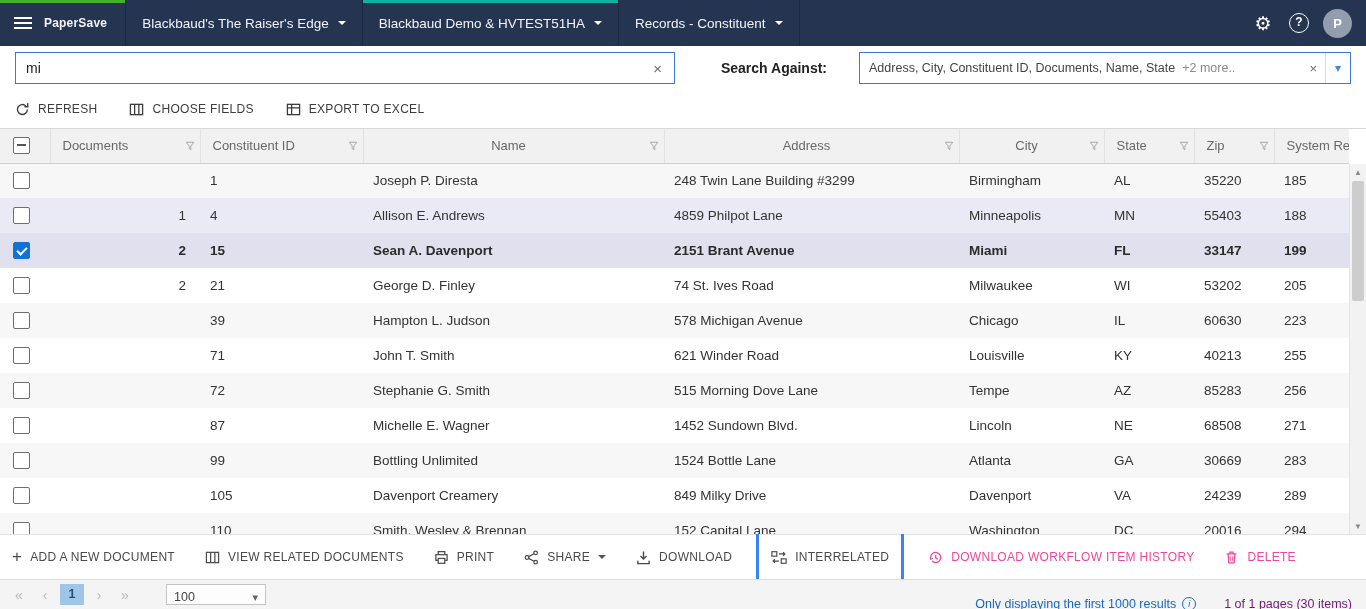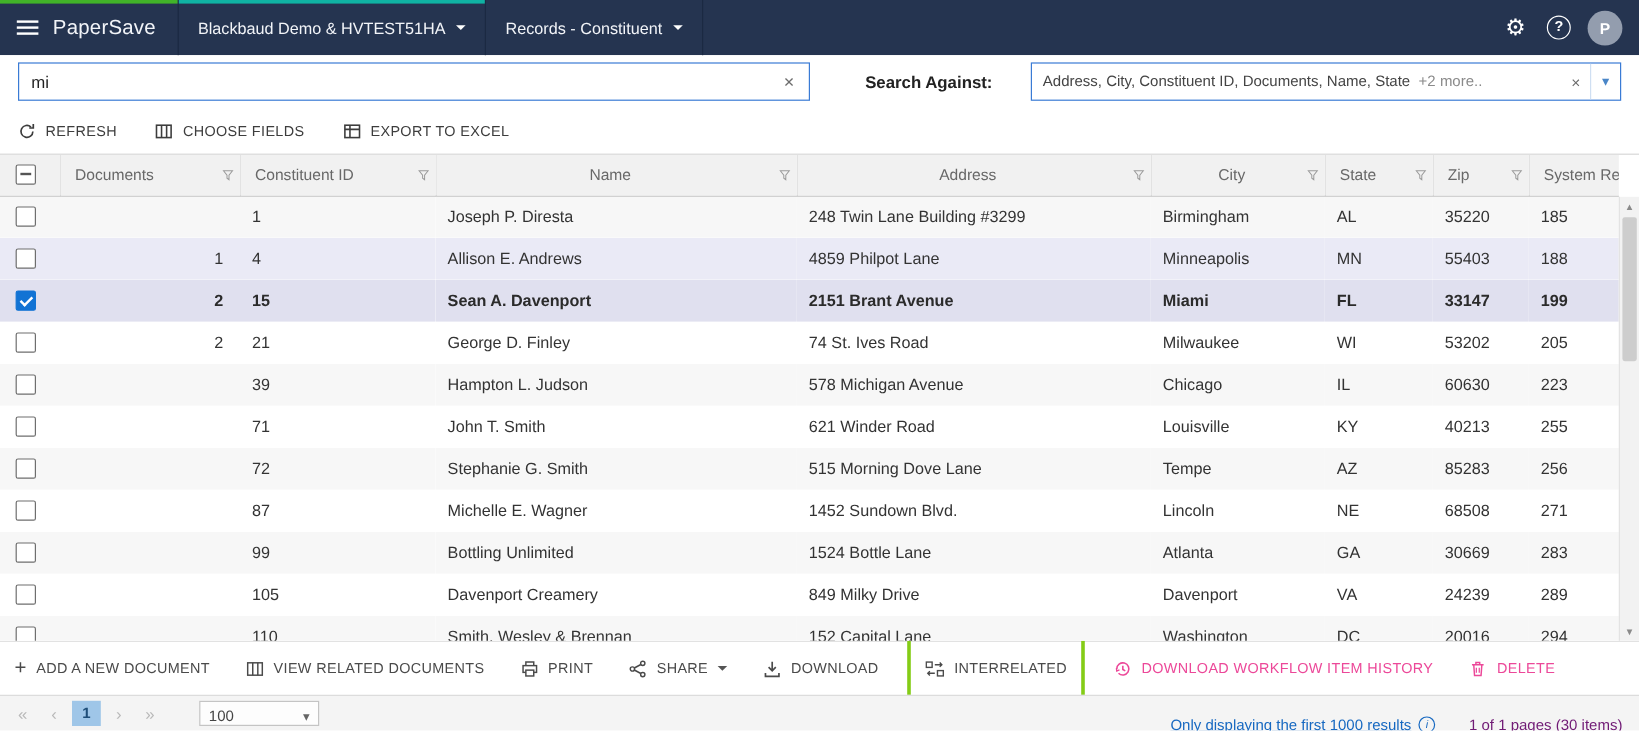--- a/index.html
+++ b/index.html
@@ -11,21 +11,21 @@
 
   
   .topbar { height: 46px; flex: 0 0 46px; background: #253450; display: flex; align-items: stretch; color: #f2f4f8; }
   .seg { display: flex; align-items: center; padding: 0 16px; position: relative; border-right: 1px solid #1b2942; font-size: 13.5px; }
   .seg.brand-seg { padding: 0 18px 0 14px; }
   .seg .strip { position: absolute; top: 0; left: 0; right: 0; height: 3px; }
   .strip.green { background: #41b329; }
   .strip.teal { background: #10b2a3; }
   .hamburger { display: inline-flex; flex-direction: column; gap: 3px; margin-right: 12px; cursor: pointer; }
   .hamburger i { display: block; width: 18px; height: 2px; background: #fff; }
-  .brand { font-size: 17px; font-weight: normal; letter-spacing: .2px; }
+  .brand { font-size: 12px; font-weight: bold; letter-spacing: .2px; }
   .chev { width: 0; height: 0; border: 4px solid transparent; border-top-color: #fff; margin-left: 9px; margin-top: 4px; }
   .topbar .spacer { flex: 1; }
   .icon-btn { display: flex; align-items: center; justify-content: center; width: 36px; cursor: pointer; font-size: 19px; color: #fff; }
   .icon-btn.help { font-size: 12px; }
   .icon-btn.help .q { width: 20px; height: 20px; border: 1.5px solid #fff; border-radius: 50%; line-height: 17px; text-align: center; font-weight: bold; }
   .avatar { width: 29px; height: 29px; border-radius: 50%; background: #939dae; color: #fff; font-size: 13px; font-weight: bold; display: flex; align-items: center; justify-content: center; align-self: center; margin: 0 14px 0 6px; cursor: pointer; }
 
   
   .search-row { height: 44px; flex: 0 0 44px; display: flex; align-items: center; padding: 0 15px; background: #fff; }
   .search-box { width: 660px; height: 32px; border: 1px solid #3a7bd5; display: flex; align-items: center; background: #fff; }
@@ -65,21 +65,21 @@
   .sb-arrow { height: 17px; line-height: 17px; font-size: 8px; color: #8a8a8a; text-align: center; cursor: pointer; }
   .sb-arrow.down { position: absolute; bottom: 0; left: 0; right: 0; }
   .sb-thumb { position: absolute; top: 17px; left: 2px; width: 12px; height: 120px; background: #cdcdcd; border-radius: 2px; cursor: grab; }
 
   
   .action-bar { height: 45px; flex: 0 0 45px; border-top: 1px solid #e2e2e2; display: flex; align-items: center; padding: 0 12px; gap: 30px; background: #fff; }
   .action { display: inline-flex; align-items: center; gap: 8px; font-size: 12px; color: #4a4a4a; letter-spacing: .3px; white-space: nowrap; }
   .action.disabled { color: #ec4899; cursor: default; justify-content: flex-end; }
   .action .plus { font-size: 17px; line-height: 14px; font-weight: normal; }
   .action .dd-caret { width: 0; height: 0; border: 4px solid transparent; border-top-color: #555; margin-top: 4px; }
-  .annotation-box { border: 3px solid #84cc16; padding: 20px 12px; display: flex; align-items: center; margin: 0 -6px; }
+  .annotation-box { border: 3px solid #3b82f6; padding: 20px 12px; display: flex; align-items: center; margin: 0 -6px; }
   .action svg { display: block; }
 
   
   .pager { height: 30px; flex: 0 0 30px; background: #f4f4f4; border-top: 1px solid #dcdcdc; display: flex; align-items: center; padding: 0 14px 0 6px; font-size: 12.5px; color: #666; }
   .pg-btn { width: 26px; text-align: center; color: #b9b9b9; font-size: 14px; cursor: default; user-select: none; }
   .pg-current { width: 24px; height: 21px; line-height: 21px; text-align: center; background: #9fc6e8; color: #1f4e79; margin: 0 2px; font-weight: bold; cursor: pointer; }
   .page-size { margin-left: 28px; width: 100px; height: 21px; border: 1px solid #c4c4c4; background: #fdfdfd; display: flex; align-items: flex-end; padding: 0 7px; font-size: 12.5px; color: #444; cursor: pointer; }
   .page-size .ps-chev { margin-left: auto; color: #666; font-size: 11px; }
   .pg-right { margin-left: auto; display: flex; align-items: center; margin-top: 18px; }
   .results-link { color: #1668c1; text-decoration: underline; cursor: pointer; }
@@ -93,20 +93,24 @@
 
   <header class="topbar">
     <div class="seg brand-seg">
       <span class="strip green"></span>
       <span class="hamburger">
           <i></i>
           <i></i>
           <i></i>
         </span>
       <span class="brand">PaperSave</span>
+    </div>
+    <div class="seg">
+      <span>Blackbaud's The Raiser's Edge</span>
+      <span class="chev"></span>
     </div>
     <div class="seg">
       <span class="strip teal"></span>
       <span>Blackbaud Demo &amp; HVTEST51HA</span>
       <span class="chev"></span>
     </div>
     <div class="seg">
       <span>Records - Constituent</span>
       <span class="chev"></span>
     </div>

